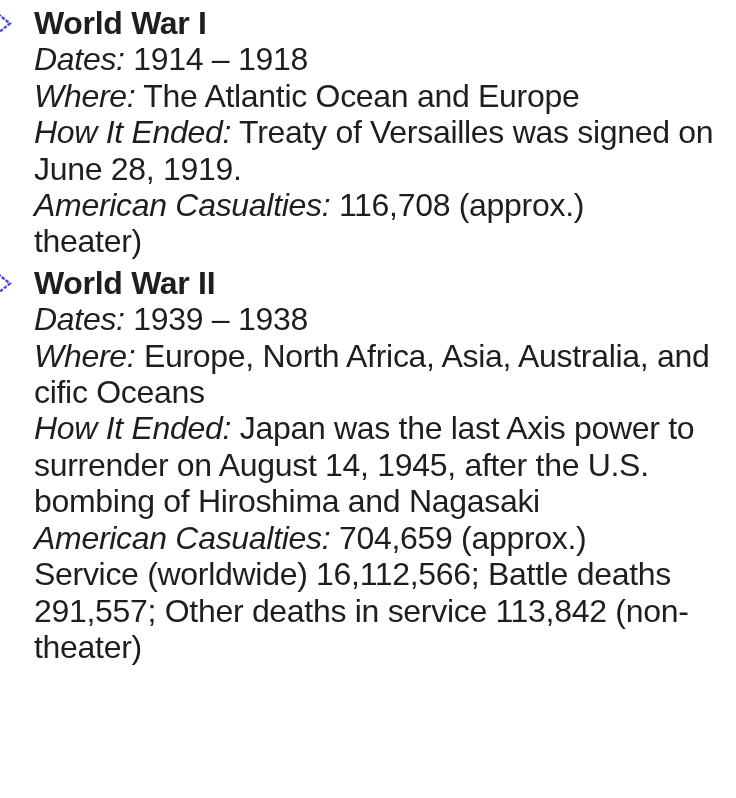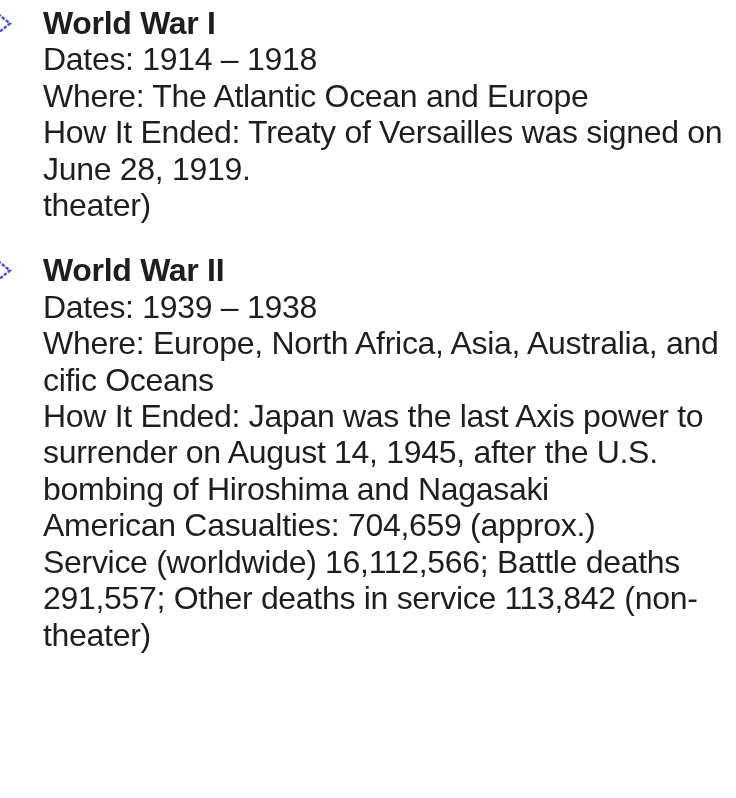--- a/index.html
+++ b/index.html
@@ -15,29 +15,30 @@
     font-size: 32px;
     line-height: 36.4px;
     letter-spacing: -0.3px;
     overflow: hidden;
   }
   .wars-list {
     padding-top: 5px;
   }
   .war-section {
     position: relative;
-    padding-left: 43px;
+    padding-left: 34px;
   }
   .war-section + .war-section {
-    margin-top: 29px;
+    margin-top: 5px;
   }
   .war-title {
     font-weight: bold;
   }
   .detail-label {
+    font-style: italic;
   }
   .bullet {
     position: absolute;
     left: -4px;
     top: 7px;
     width: 17px;
     height: 23px;
   }
   .bullet svg {
     display: block;
@@ -56,20 +57,21 @@
     <div class="war-title">World War I</div>
     <div class="war-lines">
   <div class="war-line"><span class="detail-label">Dates:</span><span class="detail-text"> 1914 – 1918</span></div>
 
   <div class="war-line"><span class="detail-label">Where:</span><span class="detail-text"> The Atlantic Ocean and Europe</span></div>
 
   <div class="war-line"><span class="detail-label">How It Ended:</span><span class="detail-text"> Treaty of Versailles was signed on</span></div>
 
   <div class="war-line"><span class="detail-label"></span><span class="detail-text">June 28, 1919.</span></div>
 
+  <div class="war-line"><span class="detail-label">American Casualties:</span><span class="detail-text"> 116,708 (approx.)</span></div>
 
 
 
   <div class="war-line"><span class="detail-label"></span><span class="detail-text">theater)</span></div>
 </div>
   </div>
 
   <div class="war-section">
     <span class="bullet">
       <svg width="17" height="23" viewBox="0 0 17 23" xmlns="http://www.w3.org/2000/svg">

